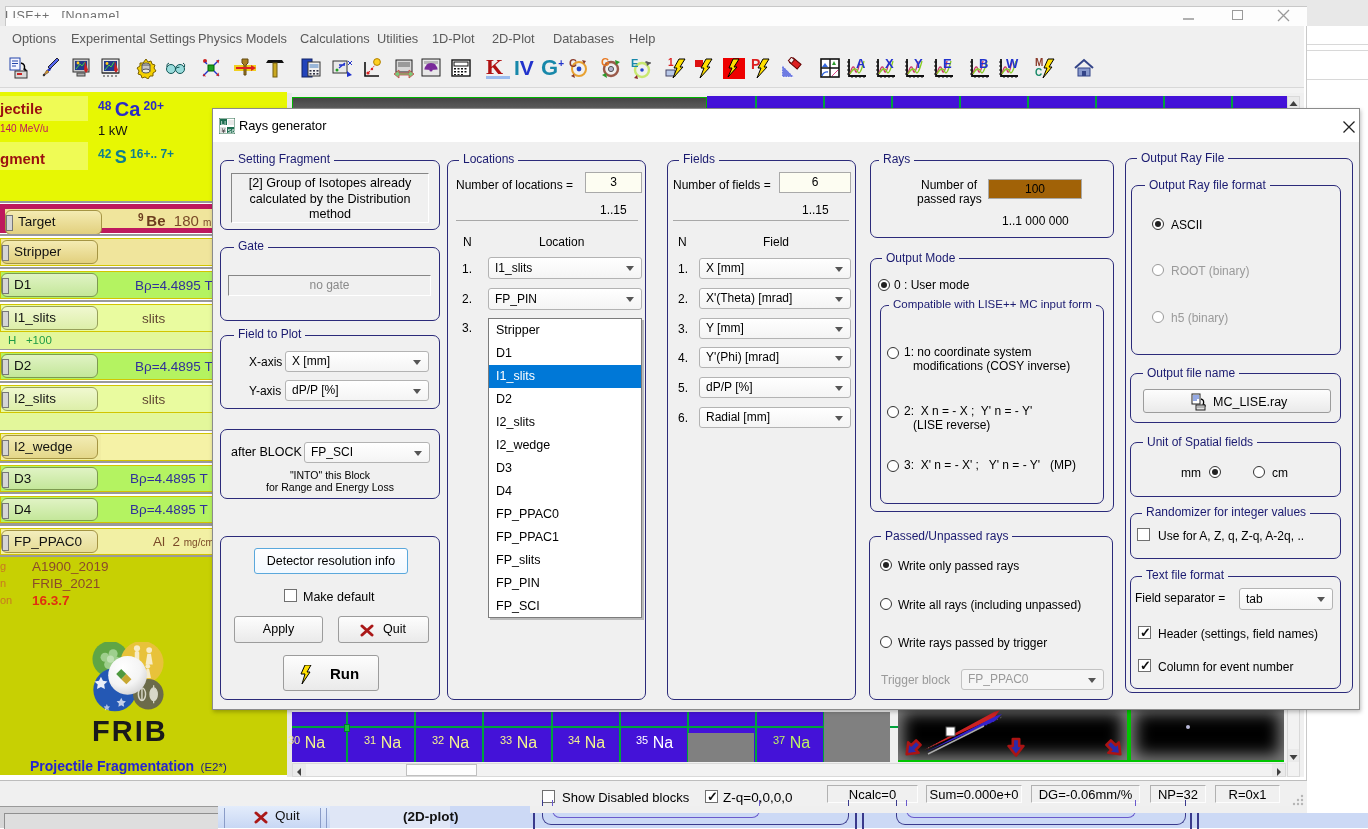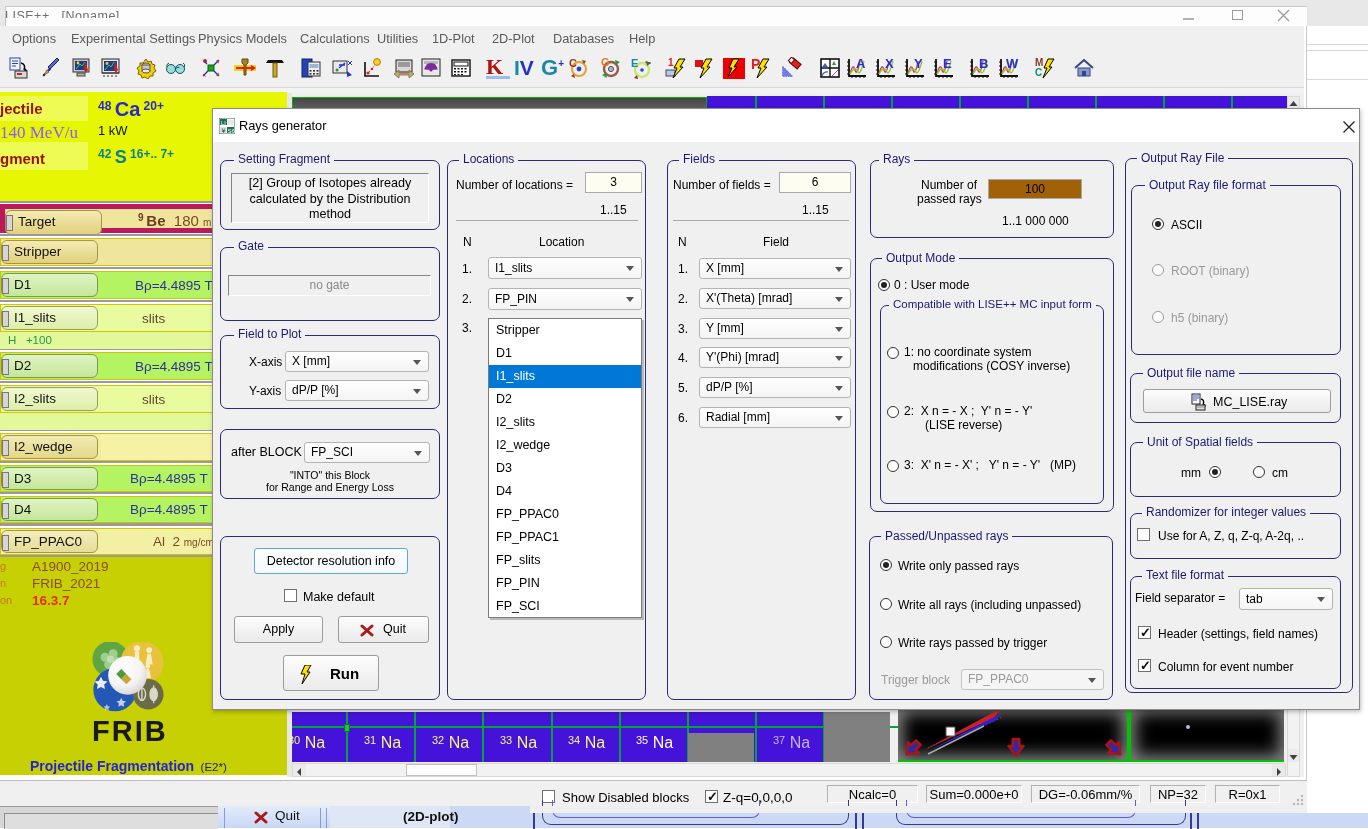--- a/index.html
+++ b/index.html
@@ -336,21 +336,21 @@
     <div class="abs" style="left:532px;top:0;width:66px;height:50px;background:#808080;"></div>
 
     <div class="abs" style="left:52px;top:12px;width:6px;height:8px;background:#20c040;border:1px solid #073;"></div>
 
     <div class="abs" style="left:-4px;top:22px;color:#f4f490;white-space:nowrap;"><span style="font-size:11px;vertical-align:4px;">30</span><span style="font-size:16px;"> Na</span></div>
     <div class="abs" style="left:72px;top:22px;color:#f4f490;white-space:nowrap;"><span style="font-size:11px;vertical-align:4px;">31</span><span style="font-size:16px;"> Na</span></div>
     <div class="abs" style="left:140px;top:22px;color:#f4f490;white-space:nowrap;"><span style="font-size:11px;vertical-align:4px;">32</span><span style="font-size:16px;"> Na</span></div>
     <div class="abs" style="left:208px;top:22px;color:#f4f490;white-space:nowrap;"><span style="font-size:11px;vertical-align:4px;">33</span><span style="font-size:16px;"> Na</span></div>
     <div class="abs" style="left:276px;top:22px;color:#f4f490;white-space:nowrap;"><span style="font-size:11px;vertical-align:4px;">34</span><span style="font-size:16px;"> Na</span></div>
     <div class="abs" style="left:344px;top:22px;color:#ffffff;white-space:nowrap;"><span style="font-size:11px;vertical-align:4px;">35</span><span style="font-size:16px;"> Na</span></div>
-    <div class="abs" style="left:481px;top:22px;color:#c4b5fd;white-space:nowrap;"><span style="font-size:11px;vertical-align:4px;">37</span><span style="font-size:16px;"> Na</span></div>
+    <div class="abs" style="left:481px;top:22px;color:#bef264;white-space:nowrap;"><span style="font-size:11px;vertical-align:4px;">37</span><span style="font-size:16px;"> Na</span></div>
   </div>
 
   <div class="abs" style="left:611px;top:615px;width:229px;height:54px;background:#000;box-shadow:inset 0 0 16px 5px rgba(140,140,140,0.95);border-bottom:2px solid #00c400;">
     <svg class="abs" style="left:0;top:0;" width="229" height="52" viewBox="0 0 229 52">
       <g stroke="#9a9a9a" stroke-width="1" opacity="0.8">
           <path d="M30,40 L98,6" stroke-dasharray="1,2"></path>
           <path d="M38,42 L104,9" stroke-dasharray="1,3"></path>
         </g>
       <path d="M26,42 L96,4 L102,2 L96,10 Z" fill="#cc2222"></path>
       <path d="M28,44 L98,8 L104,6 L97,13 Z" fill="#3322cc"></path>
@@ -394,21 +394,21 @@
         </svg></div>
   </div>
 </div>
 
 <div id="leftpanel" class="abs" style="left:0;top:92px;width:287px;height:684px;">
 
   <div class="abs" style="left:0;top:0;width:287px;height:109px;background:#e7f703;">
     <div class="abs" style="left:0;top:4px;width:88px;height:25px;background:#effb55;"></div>
     <div class="abs" style="left:0;top:50px;width:88px;height:28px;background:#effb55;"></div>
     <div class="abs" style="left:0;top:8px;font-weight:bold;font-size:15px;color:#9b1010;">jectile</div>
-    <div class="abs" style="left:0;top:31px;font-size:17px;color:#8b5cf6;font-family:Liberation Serif, serif;">140 MeV/u</div>
+    <div class="abs" style="left:0;top:31px;font-size:10px;color:#be185d;">140 MeV/u</div>
     <div class="abs" style="left:0;top:58px;font-weight:bold;font-size:15px;color:#9b1010;">gment</div>
     <div class="abs" style="left:98px;top:6px;color:#2a2ac8;font-weight:bold;"><span style="font-size:12px;vertical-align:6px;">48 </span><span style="font-size:20px;">Ca</span><span style="font-size:12px;vertical-align:6px;"> 20+</span></div>
     <div class="abs" style="left:98px;top:31px;font-size:13px;color:#111;">1 kW</div>
     <div class="abs" style="left:98px;top:55px;color:#0f7f8f;font-weight:bold;"><span style="font-size:12px;vertical-align:5px;">42 </span><span style="font-size:18px;">S</span><span style="font-size:12px;vertical-align:5px;"> 16+.. 7+</span></div>
   </div>
 
   <div class="abs" style="left:0;top:109px;width:287px;height:3px;background:#9a9a9a;border-bottom:1px solid #fff;"></div>
   <div class="abs" style="left:0;top:112px;width:287px;height:29px;background:#f0e59c;border:5px solid #be185d;">
     <div class="rowbtn" style="top:1px;height:25px;background:linear-gradient(#f4ebb2,#e2d07e);border-color:#a59544;"></div>
     <div class="abs" style="left:13px;top:5px;font-size:13.5px;color:#111;">Target</div>
@@ -710,21 +710,21 @@
 
   <div class="gb" style="left:657px;top:149px;width:244px;height:254px;"></div>
   <div class="gbt" style="left:669px;top:143px;">Output Mode</div>
   <div class="rad sel" style="left:665px;top:170px;"></div>
   <div class="txt" style="left:681px;top:169px;">0 : User mode</div>
   <div class="gb" style="left:667px;top:196px;width:224px;height:199px;"></div>
   <div class="gbt" style="left:676px;top:189px;font-size:11.5px;">Compatible with LISE++ MC input form</div>
   <div class="rad" style="left:674px;top:238px;"></div>
   <div class="txt" style="left:691px;top:236px;">1: no coordinate system<br><span style="margin-left:9px;">modifications (COSY inverse)</span></div>
   <div class="rad" style="left:674px;top:297px;"></div>
-  <div class="txt" style="left:691px;top:295px;">2:&nbsp; X n = - X ;&nbsp; Y' n = - Y'<br><span style="margin-left:21px;">(LISE reverse)</span></div>
+  <div class="txt" style="left:691px;top:295px;">2:&nbsp; X n = - X ;&nbsp; Y' n = - Y'<br><span style="margin-left:9px;">(LISE reverse)</span></div>
   <div class="rad" style="left:674px;top:351px;"></div>
   <div class="txt" style="left:691px;top:349px;">3:&nbsp; X' n = - X' ;&nbsp;&nbsp; Y' n = - Y'&nbsp;&nbsp; (MP)</div>
 
   <div class="gb" style="left:656px;top:427px;width:244px;height:164px;"></div>
   <div class="gbt" style="left:668px;top:421px;">Passed/Unpassed rays</div>
   <div class="rad sel" style="left:667px;top:450px;"></div>
   <div class="txt" style="left:685px;top:450px;">Write only passed rays</div>
   <div class="rad" style="left:667px;top:489px;"></div>
   <div class="txt" style="left:685px;top:489px;">Write all rays (including unpassed)</div>
   <div class="rad" style="left:667px;top:527px;"></div>

